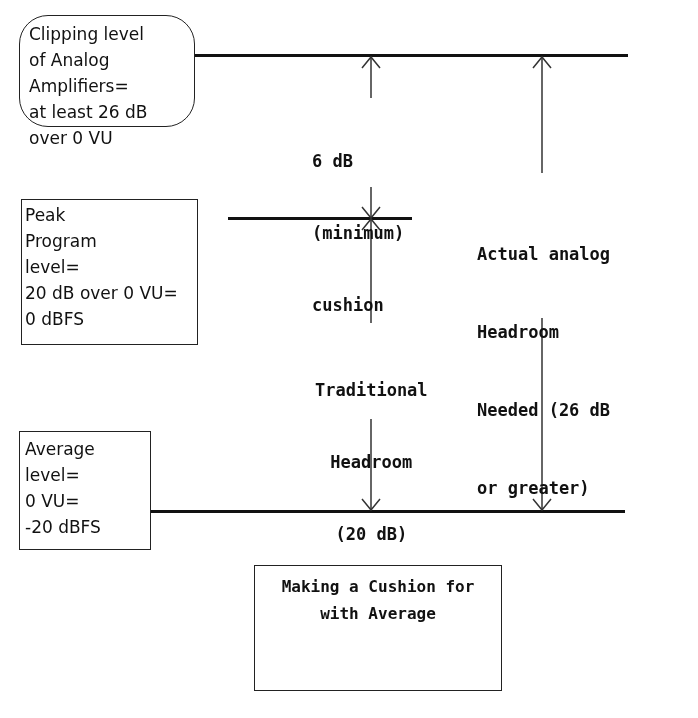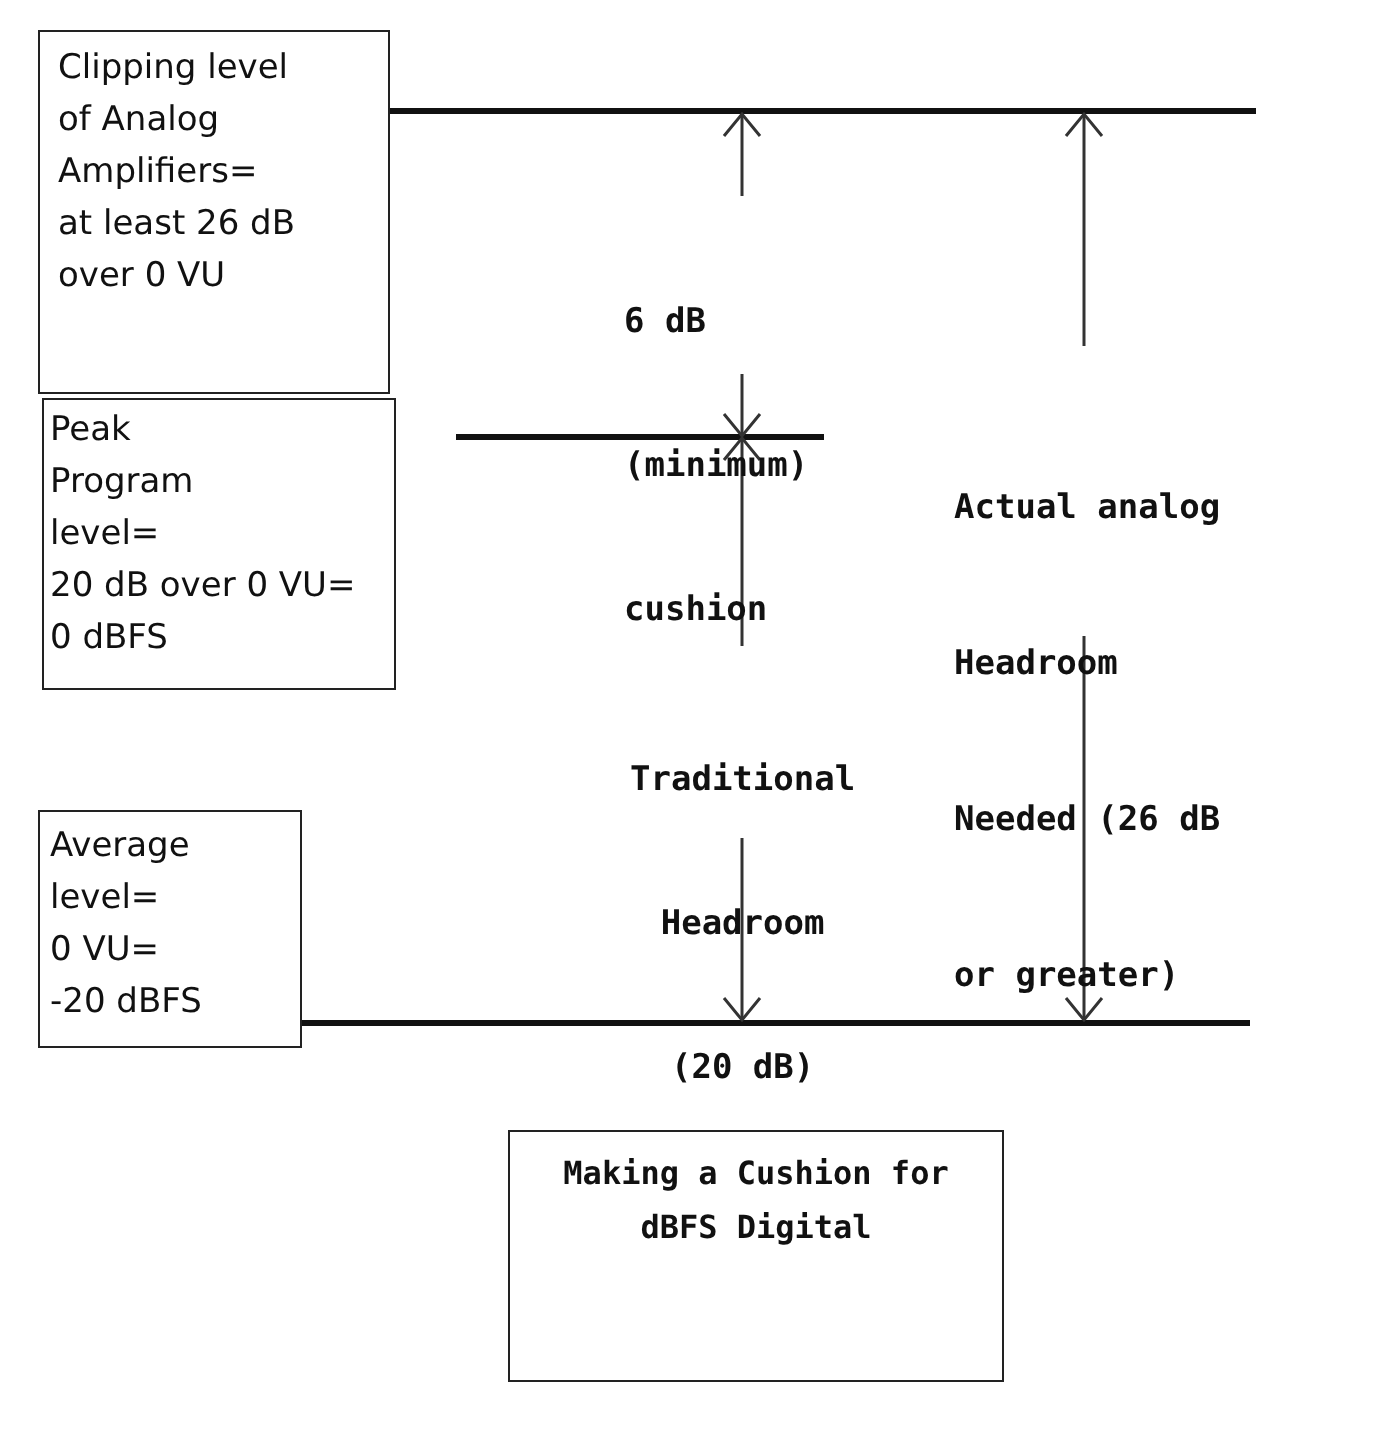--- a/index.html
+++ b/index.html
@@ -35,37 +35,37 @@
   </g>
 
   <g stroke="#333" stroke-width="1.5" fill="none">
     <line x1="542" y1="57" x2="542" y2="173"></line>
     <polyline points="533,68 542,57 551,68"></polyline>
     <line x1="542" y1="318" x2="542" y2="510"></line>
     <polyline points="533,499 542,510 551,499"></polyline>
   </g>
 </svg>
 
-<div class="box" style="left:19px; top:15px; width:176px; height:182px; padding:5px 0 0 9px;">
+<div class="box" style="left:19px; top:15px; width:176px; height:112px; padding:5px 0 0 9px;border-radius:29px;">
   <div class="boxtext">Clipping level</div>
   <div class="boxtext">of Analog</div>
   <div class="boxtext">Amplifiers=</div>
   <div class="boxtext">at least 26 dB</div>
   <div class="boxtext">over 0 VU</div>
 </div>
 
 <div class="box" style="left:21px; top:199px; width:177px; height:146px; padding:2px 0 0 3px;">
   <div class="boxtext">Peak</div>
   <div class="boxtext">Program</div>
   <div class="boxtext">level=</div>
   <div class="boxtext">20 dB over 0 VU=</div>
   <div class="boxtext">0 dBFS</div>
 </div>
 
-<div class="box" style="left:19px; top:405px; width:132px; height:119px; padding:4px 0 0 5px;">
+<div class="box" style="left:19px; top:431px; width:132px; height:119px; padding:4px 0 0 5px;">
   <div class="boxtext">Average</div>
   <div class="boxtext">level=</div>
   <div class="boxtext">0 VU=</div>
   <div class="boxtext">-20 dBFS</div>
 </div>
 
 <div class="bold" style="left:312px; top:101px;">
   <div>6 dB</div>
   <div>(minimum)</div>
   <div>cushion</div>
@@ -79,14 +79,14 @@
 
 <div class="bold" style="left:477px; top:189px; line-height:26px;">
   <div>Actual analog</div>
   <div>Headroom</div>
   <div>Needed (26 dB</div>
   <div>or greater)</div>
 </div>
 
 <div class="title-box" style="left:254px; top:565px; width:248px; height:126px; padding-top:7px;">
   <span class="title-line">Making a Cushion for</span>
-  <span class="title-line">dBFS Digital</span>
+  <span class="title-line">with Average</span>
 </div>
 
 </body></html>

